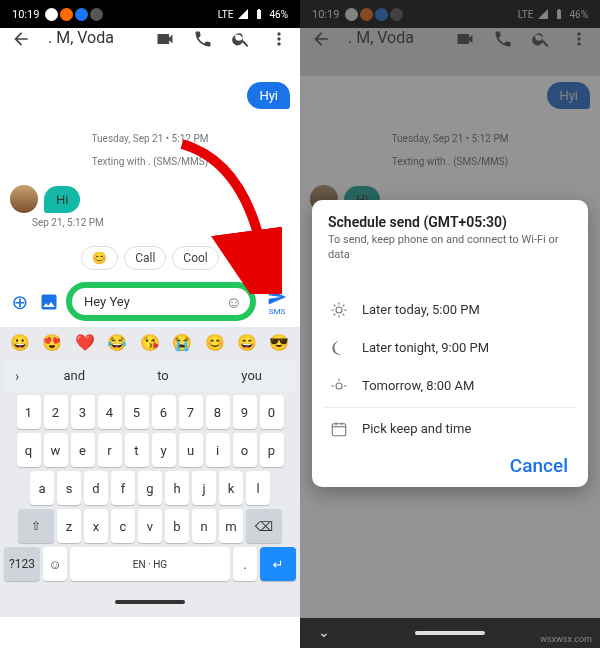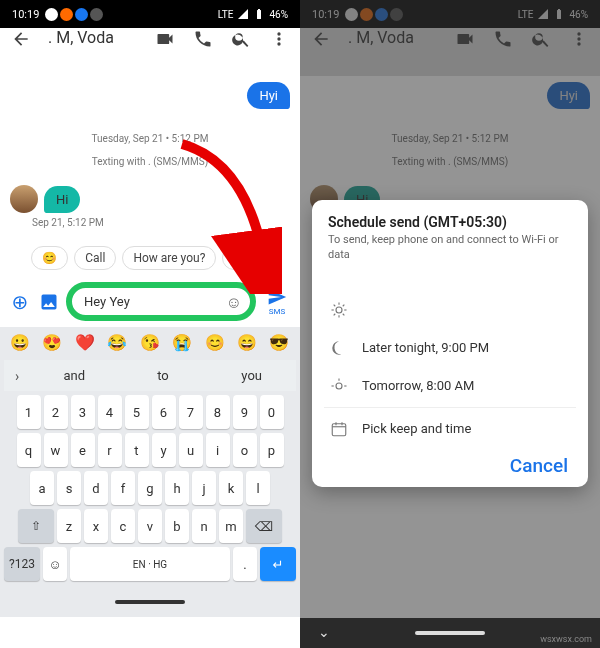--- a/index.html
+++ b/index.html
@@ -232,21 +232,20 @@
     <div class="row-in">
       <div class="avatar"></div>
       <div class="bubble-in">Hi</div>
     </div>
     <div class="small-time">Sep 21, 5:12 PM</div>
   </div>
 
   <div class="suggestions">
     <div class="chip">😊</div>
     <div class="chip">Call</div>
-    <div class="chip">How are you?</div>
     <div class="chip">Cool</div>
   </div>
 
   <div class="compose">
     <div class="plus">⊕</div>
     <div class="gallery icon-btn">
       <svg viewBox="0 0 24 24">
           <path fill="#1a73e8" d="M21 19V5a2 2 0 00-2-2H5a2 2 0 00-2 2v14a2 2 0 002 2h14a2 2 0 002-2zM8.5 13.5l2.5 3 3.5-4.5L19 18H5z"></path>
         </svg>
     </div>
@@ -425,20 +424,21 @@
             <line x1="12" y1="2" x2="12" y2="5"></line>
             <line x1="12" y1="19" x2="12" y2="22"></line>
             <line x1="2" y1="12" x2="5" y2="12"></line>
             <line x1="19" y1="12" x2="22" y2="12"></line>
             <line x1="4.9" y1="4.9" x2="7" y2="7"></line>
             <line x1="17" y1="17" x2="19.1" y2="19.1"></line>
             <line x1="17" y1="7" x2="19.1" y2="4.9"></line>
             <line x1="4.9" y1="19.1" x2="7" y2="17"></line>
           </g>
         </svg>
+      <span>Later today, 5:00 PM</span>
     </div>
     <div class="opt">
       <svg viewBox="0 0 24 24">
           <path fill="#555" d="M12 3a9 9 0 000 18c1 0 2-.2 2.9-.5A9 9 0 0112 3z"></path>
         </svg>
       <span>Later tonight, 9:00 PM</span>
     </div>
     <div class="opt">
       <svg viewBox="0 0 24 24">
           <circle cx="12" cy="12" r="4" fill="none" stroke="#555" stroke-width="1.5"></circle>

